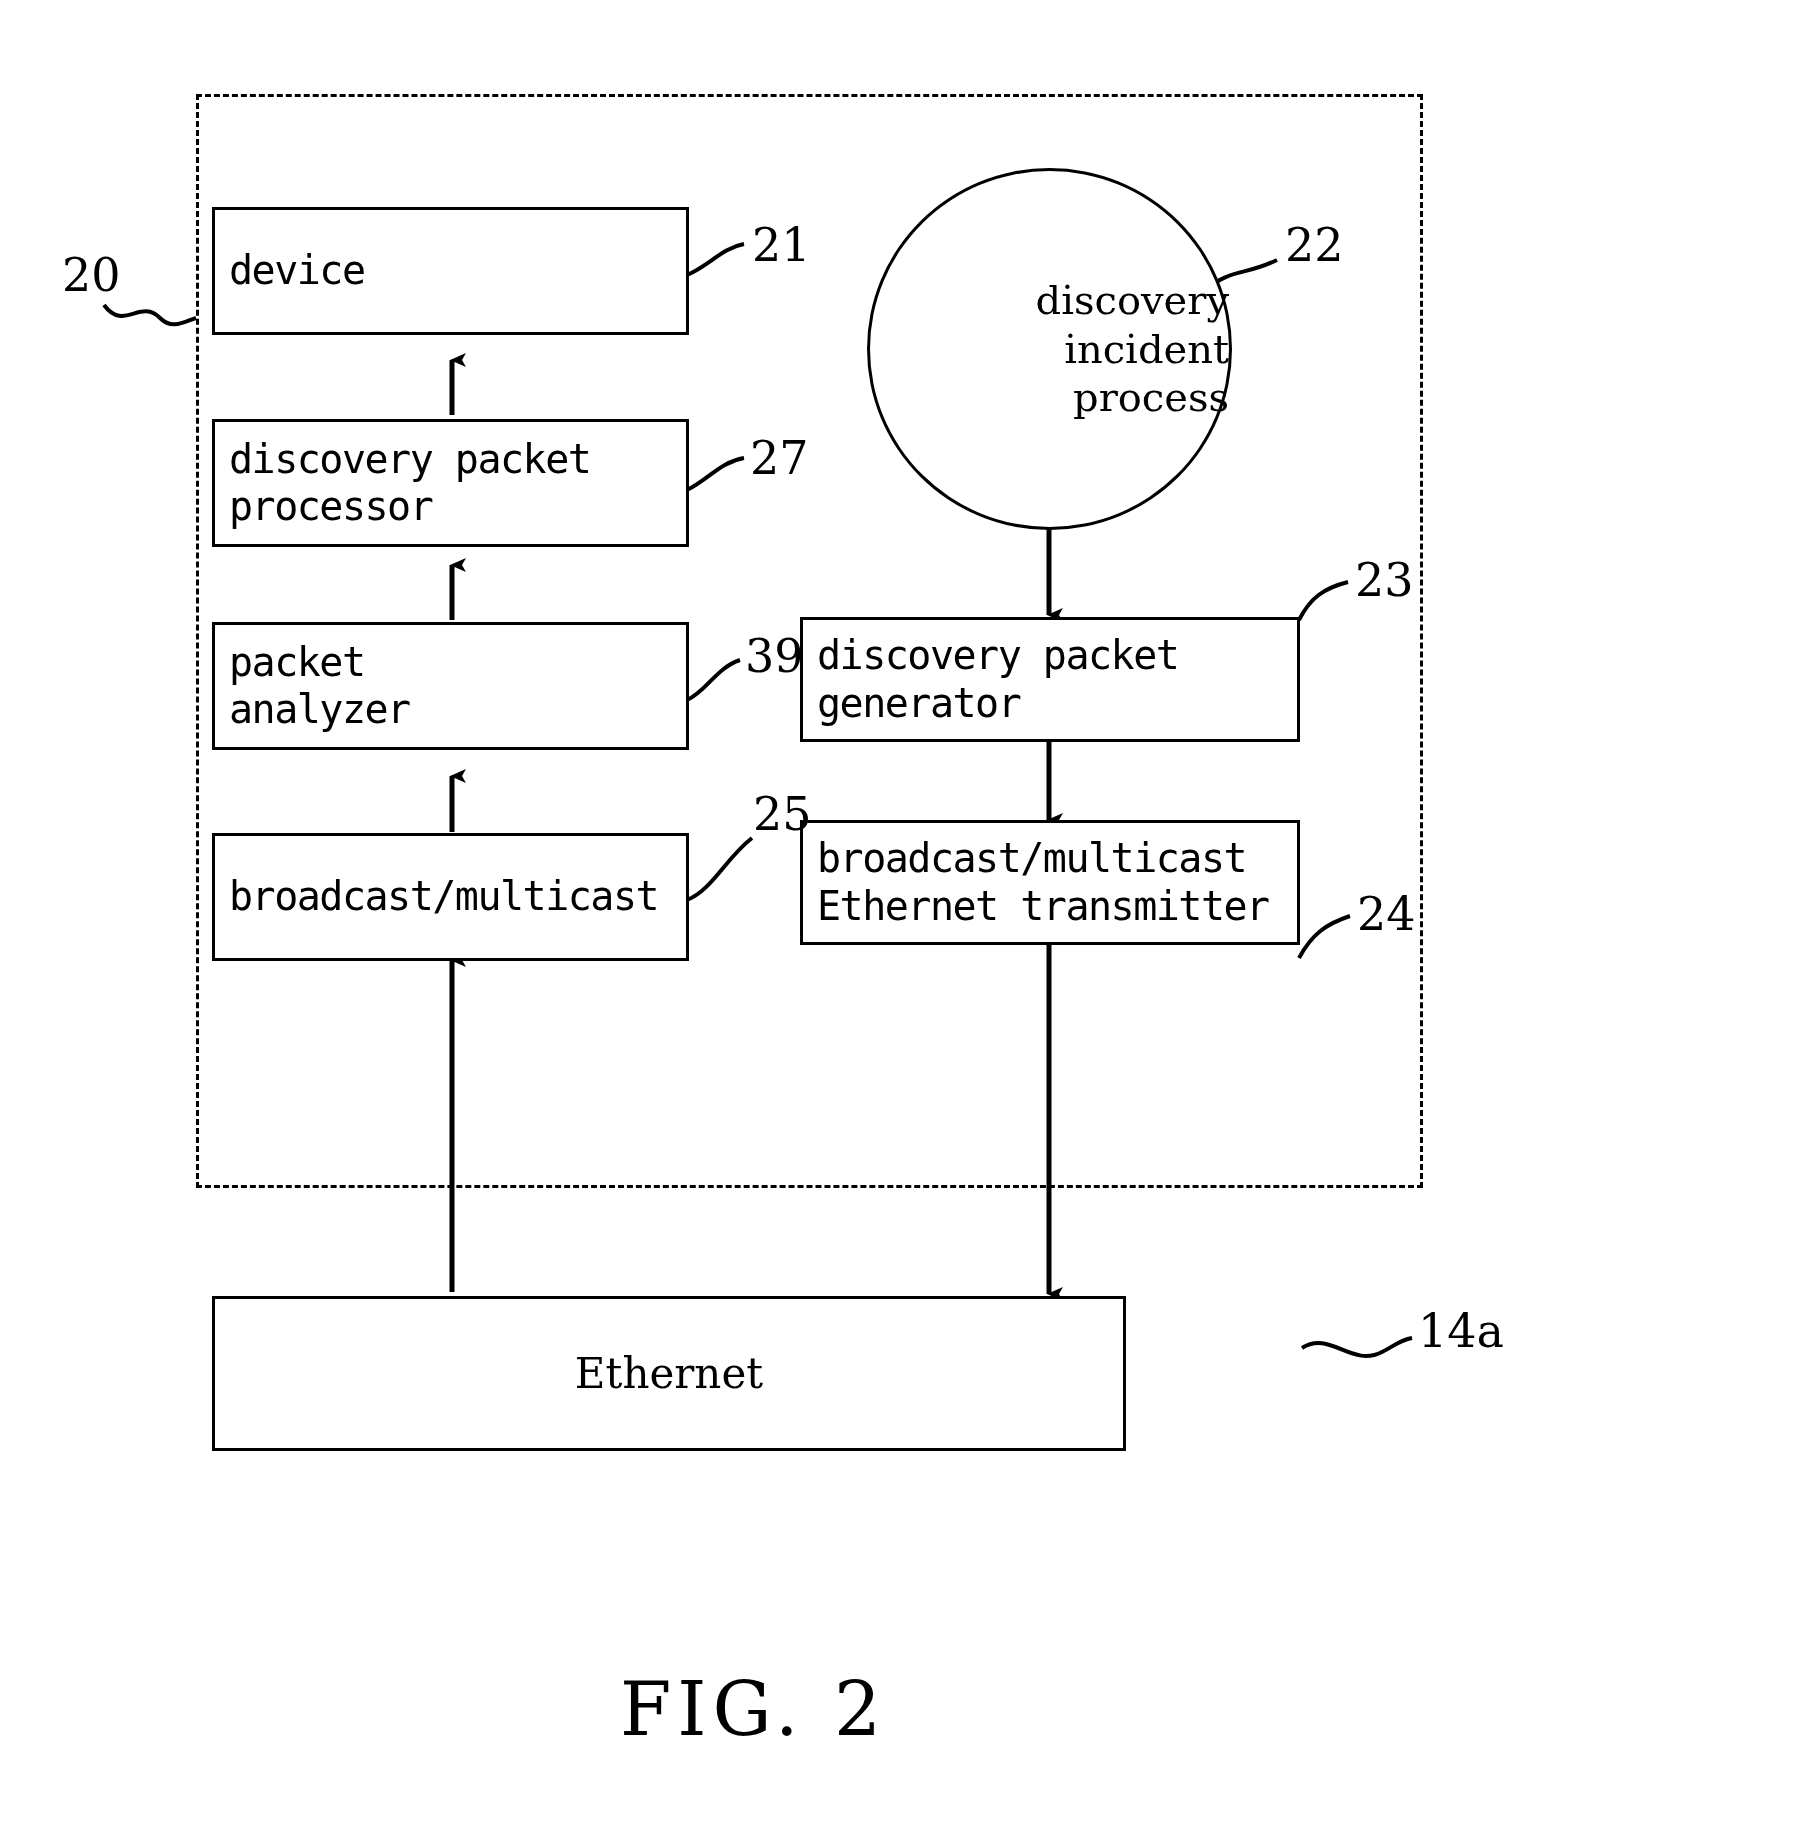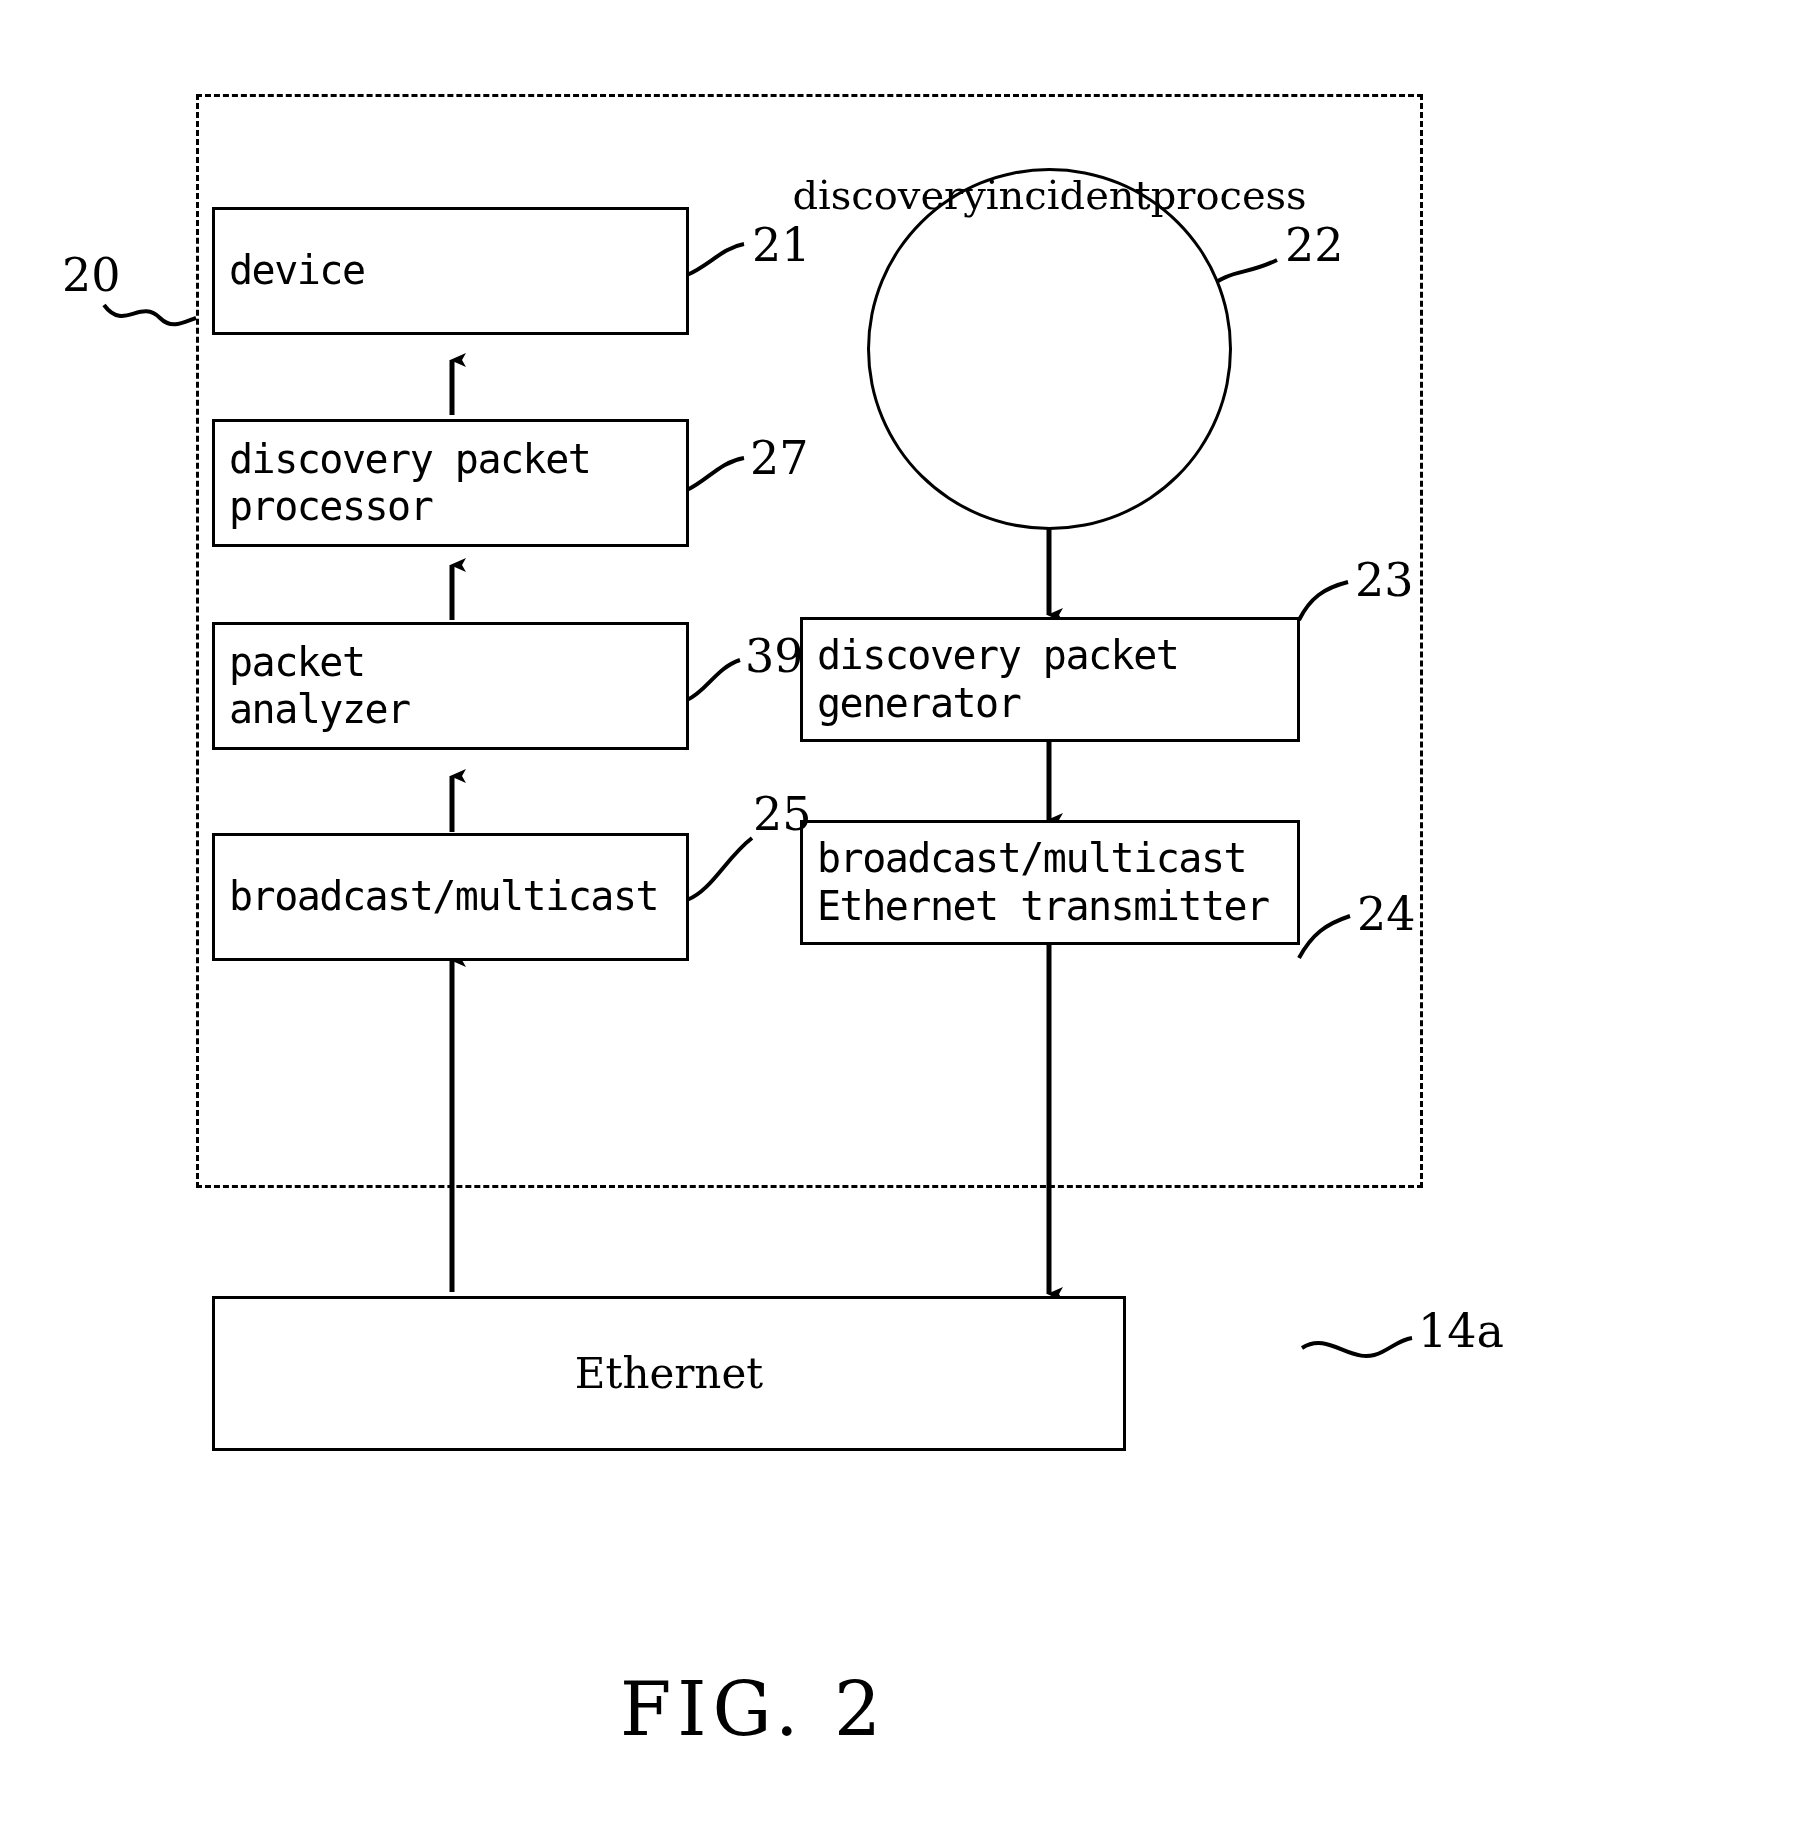--- a/index.html
+++ b/index.html
@@ -52,23 +52,23 @@
     letter-spacing: 0px;
   }
   
   .circle-node {
     position: absolute;
     border: 3px solid #000;
     border-radius: 50%;
     box-sizing: border-box;
     background: #fff;
     display: flex;
-    flex-direction: row;
+    flex-direction: column;
     justify-content: center;
-    align-items: flex-start;
+    align-items: flex-end;
   }
   .circle-node .line {
     font-family: "DejaVu Serif", "Liberation Serif", serif;
     font-size: 40px;
     line-height: 1.22;
     white-space: nowrap;
   }
   
   .ref-num {
     position: absolute;

